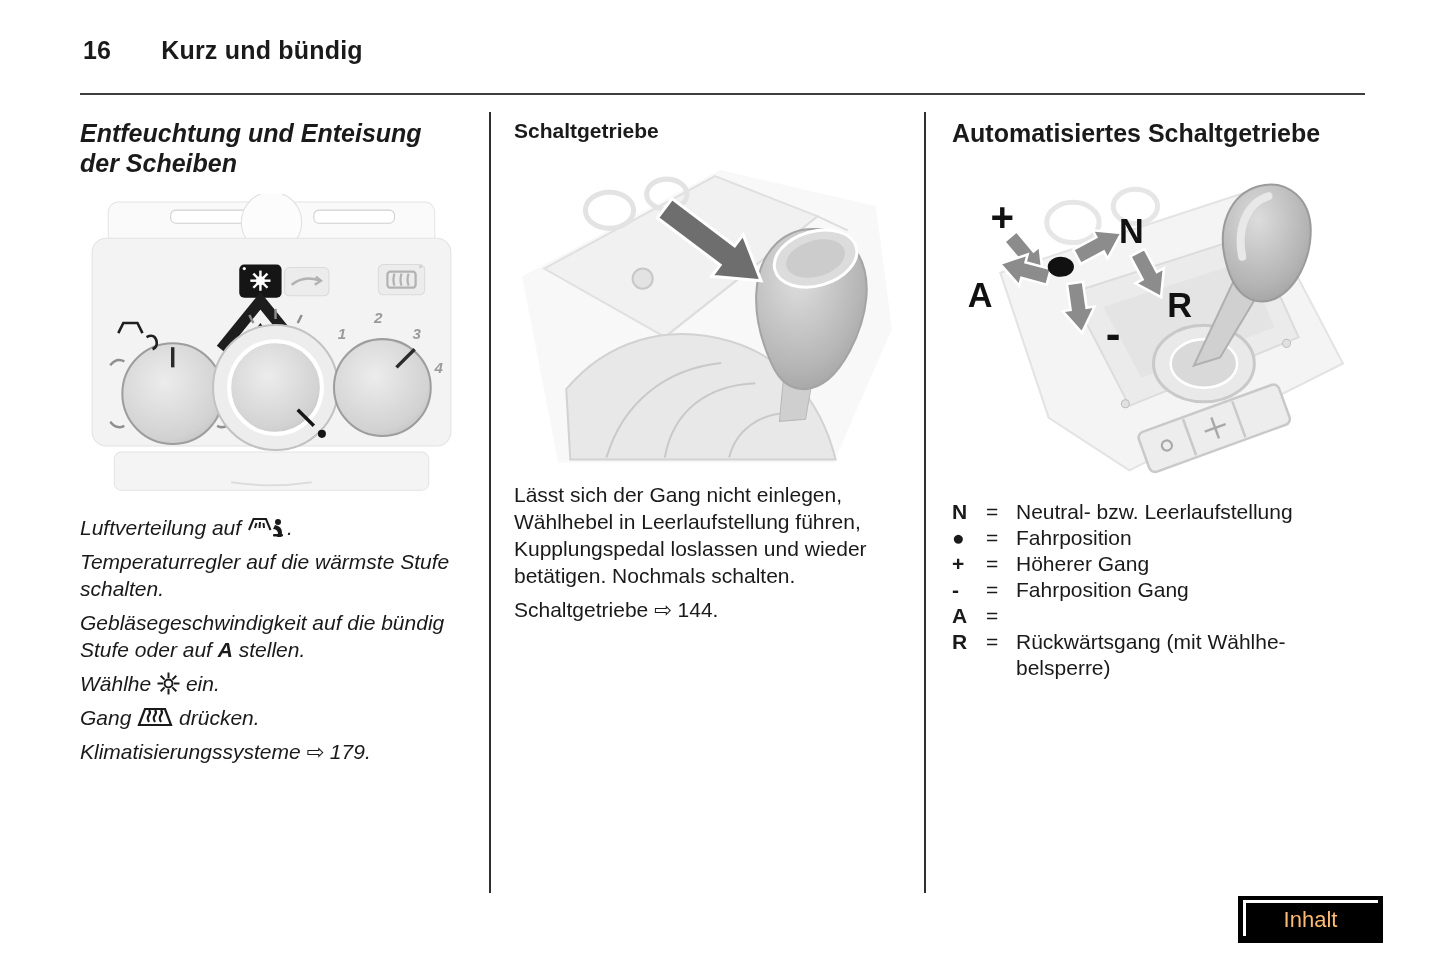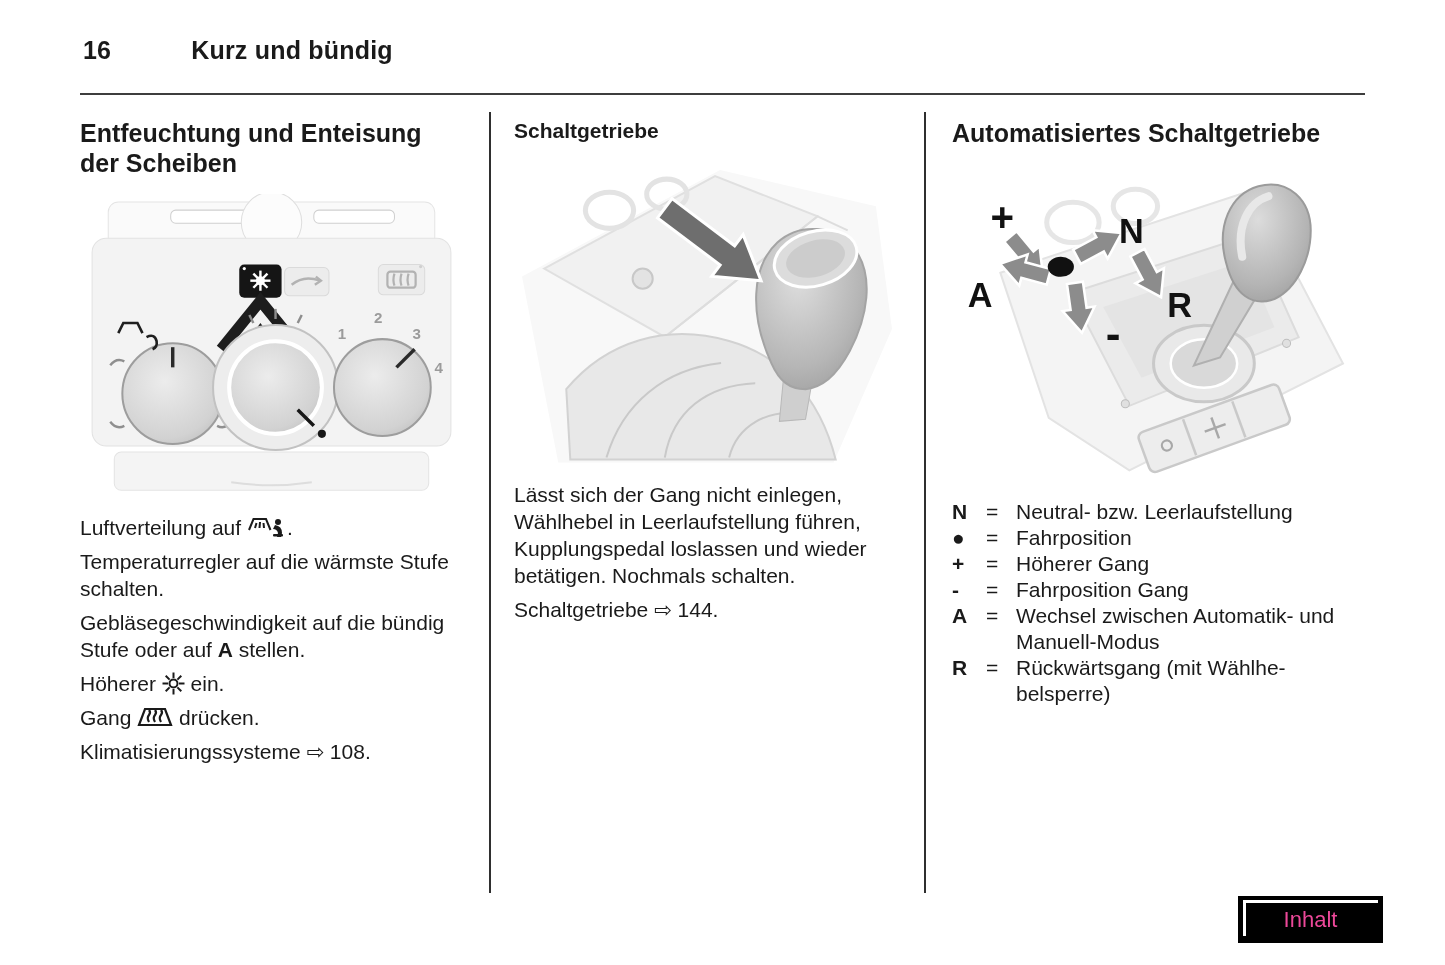--- a/index.html
+++ b/index.html
@@ -3,47 +3,47 @@
 <meta charset="utf-8">
 <style>
   * { box-sizing: border-box; margin: 0; padding: 0; }
   html,body { background:#ffffff; }
   body {
     width:1445px; height:965px; position:relative; overflow:hidden;
     font-family:"Liberation Sans","DejaVu Sans",sans-serif;
     color:#1a1a1a;
   }
   
-  .page-header { position:absolute; left:83px; top:36px; display:flex; gap:80px;
+  .page-header { position:absolute; left:83px; top:36px; display:flex; gap:50px;
     font-size:25px; font-weight:bold; letter-spacing:0.2px; }
   .header-rule { position:absolute; left:80px; top:93px; width:1285px; height:2px; background:#3d3d3d; }
   
   .col { position:absolute; top:118px; }
-  .col-left  { left:80px;  width:383px; }
+  .col-left  { left:80px;  width:383px;font-style:italic; }
   .col-mid   { left:514px; width:387px; }
   .col-right { left:952px; width:393px; }
   .vsep { position:absolute; top:112px; width:2px; height:781px; background:#2f2f2f; }
   .vsep-1 { left:489px; }
   .vsep-2 { left:924px; }
   h2.col-title { font-size:25px; line-height:30px; font-weight:bold; margin-bottom:16px; }
   h3.col-subtitle { font-size:21px; line-height:25px; font-weight:bold; margin-bottom:13px; }
   .figure { width:100%; margin-bottom:18px; }
   .figure svg { display:block; width:100%; height:auto; }
   p.body { font-size:21px; line-height:27px; margin-bottom:7px; }
   p.body b { font-weight:bold; }
   .icon-inline { display:inline-block; vertical-align:-4px; }
   .ref-arrow { font-family:"DejaVu Sans",sans-serif; }
   .nowrap { white-space:nowrap; }
   
   .legend { margin-top:3px; margin-bottom:14px; }
   .legend-row { display:grid; grid-template-columns:34px 30px 1fr; font-size:21px; line-height:26px; }
   .legend-sym { font-weight:bold; }
   
   .inhalt-btn { position:absolute; left:1238px; top:896px; width:145px; height:47px;
-    background:#000; color:#ec4899; display:flex; align-items:center; justify-content:center;
+    background:#000; color:#fdba74; display:flex; align-items:center; justify-content:center;
     font-size:22px; cursor:pointer; }
   .inhalt-hl { position:absolute; left:5px; right:5px; top:4px; bottom:7px;
     border-top:3px solid #fff; border-left:3px solid #fff; pointer-events:none; }
   .inhalt-label { position:relative; }
 </style>
 </head>
 <body>
 
 <div class="page-header">
   <span>16</span>
@@ -154,21 +154,21 @@
           <circle cx="31" cy="7" r="3"></circle>
           <path d="M28 10 q7 1 7 8 l-1 4 -4 0 1 -4 q-1 -4 -5 -4 z"></path>
           <rect x="26" y="19" width="10" height="2.6" rx="1"></rect>
         </g>
       </svg><span>.</span></p>
 
   <p class="body">Temperaturregler auf die wärmste Stufe schalten.</p>
 
   <p class="body"><span>Gebläsegeschwindigkeit auf die bündig Stufe oder auf </span><b>A</b><span> stellen.</span></p>
 
-  <p class="body"><span>Höherer </span><svg class="icon-inline" width="23" height="23" viewBox="0 0 23 23">
+  <p class="body"><span>Wählhe </span><svg class="icon-inline" width="23" height="23" viewBox="0 0 23 23">
         <g stroke="#1a1a1a" stroke-width="2">
           <circle cx="11.5" cy="11.5" r="4" fill="none"></circle>
           <line x1="11.5" y1="0.5" x2="11.5" y2="6"></line>
           <line x1="11.5" y1="17" x2="11.5" y2="22.5"></line>
           <line x1="0.5" y1="11.5" x2="6" y2="11.5"></line>
           <line x1="17" y1="11.5" x2="22.5" y2="11.5"></line>
           <line x1="3.7" y1="3.7" x2="7.6" y2="7.6"></line>
           <line x1="15.4" y1="15.4" x2="19.3" y2="19.3"></line>
           <line x1="19.3" y1="3.7" x2="15.4" y2="7.6"></line>
           <line x1="7.6" y1="15.4" x2="3.7" y2="19.3"></line>
@@ -177,21 +177,21 @@
 
   <p class="body"><span>Gang </span><svg class="icon-inline" width="36" height="24" viewBox="0 0 36 24">
         <g stroke="#1a1a1a" fill="none" stroke-width="2.2">
           <path d="M2 20 L8 4 L28 4 L34 20 Z"></path>
           <path d="M12 17 q-2.5 -4 0 -7 q2 -2.5 0 -5"></path>
           <path d="M18 17 q-2.5 -4 0 -7 q2 -2.5 0 -5"></path>
           <path d="M24 17 q-2.5 -4 0 -7 q2 -2.5 0 -5"></path>
         </g>
       </svg><span> drücken.</span></p>
 
-  <p class="body"><span>Klimatisierungssysteme </span><span class="nowrap"><span class="ref-arrow">⇨</span> <span>108.</span></span></p>
+  <p class="body"><span>Klimatisierungssysteme </span><span class="nowrap"><span class="ref-arrow">⇨</span> <span>179.</span></span></p>
 </div>
 
 <div class="col col-mid">
   <h3 class="col-subtitle">Schaltgetriebe</h3>
 
   <div class="figure">
     <svg viewBox="0 0 385 305" xmlns="http://www.w3.org/2000/svg">
       <defs>
         <radialGradient id="mg" cx="38%" cy="30%" r="80%">
           <stop offset="0%" stop-color="#dedede"></stop>
@@ -313,21 +313,20 @@
       <span>Höherer Gang</span>
     </div>
     <div class="legend-row">
       <span class="legend-sym">-</span>
       <span>=</span>
       <span>Fahrposition Gang</span>
     </div>
     <div class="legend-row">
       <span class="legend-sym">A</span>
       <span>=</span>
-      <span>Wechsel zwischen Automatik- und Manuell-Modus</span>
     </div>
     <div class="legend-row">
       <span class="legend-sym">R</span>
       <span>=</span>
       <span>Rückwärtsgang (mit Wählhe­belsperre)</span>
     </div>
   </div>
 
 </div>
 

